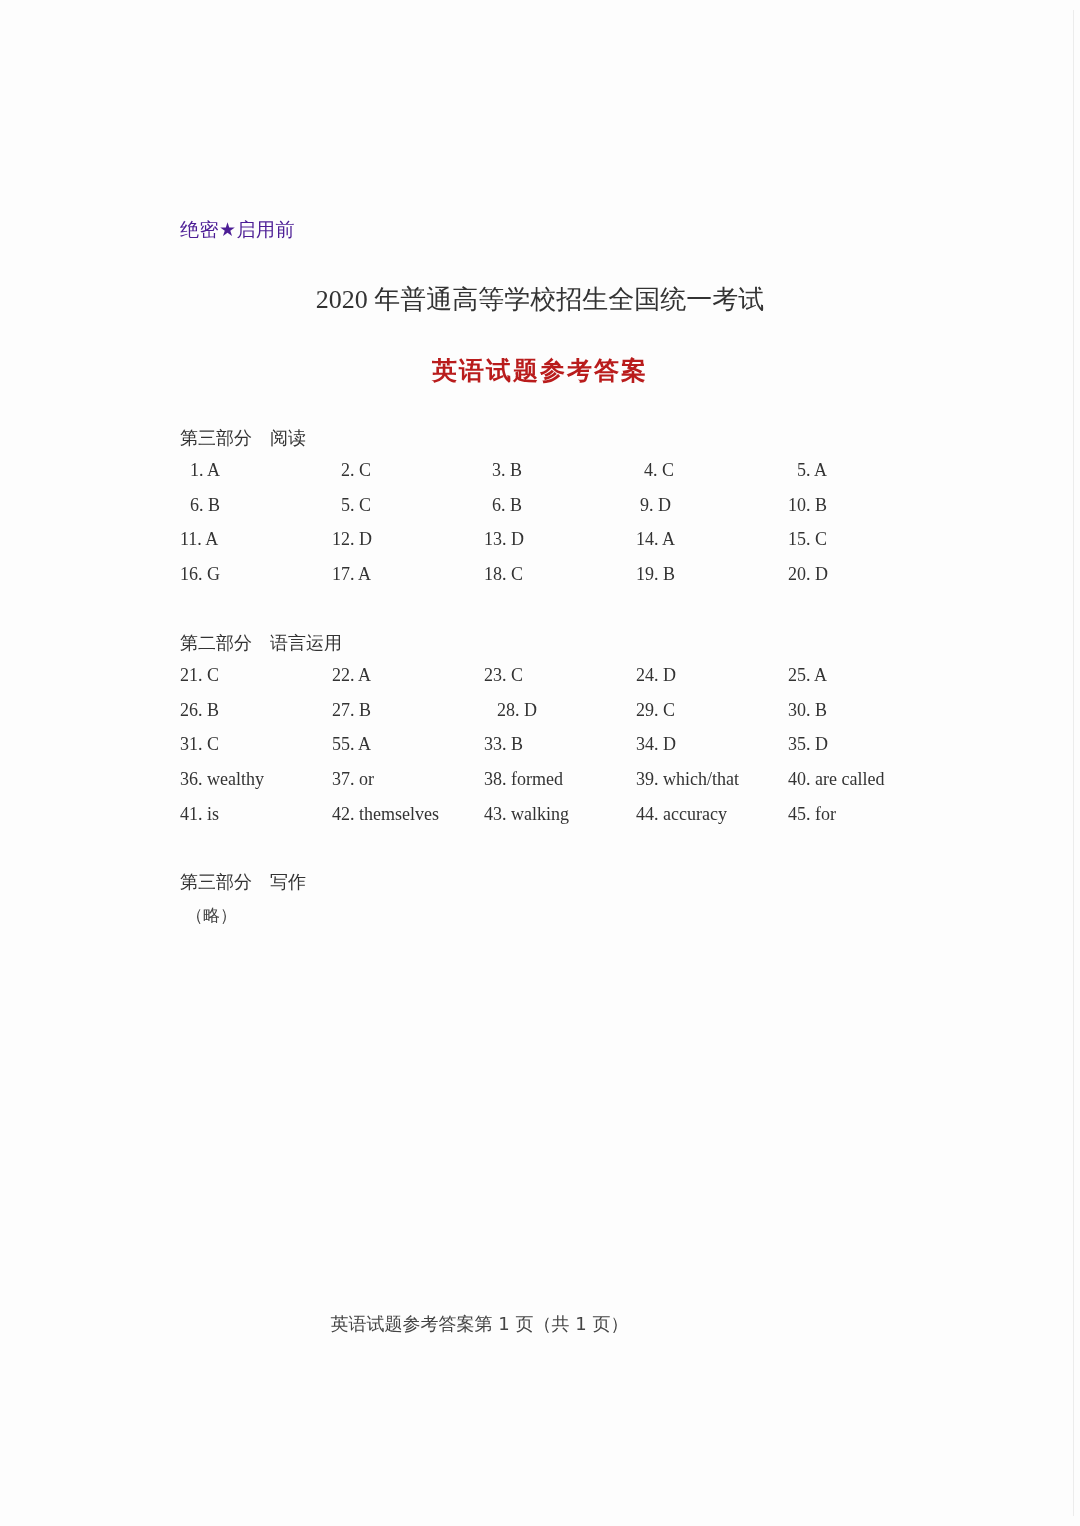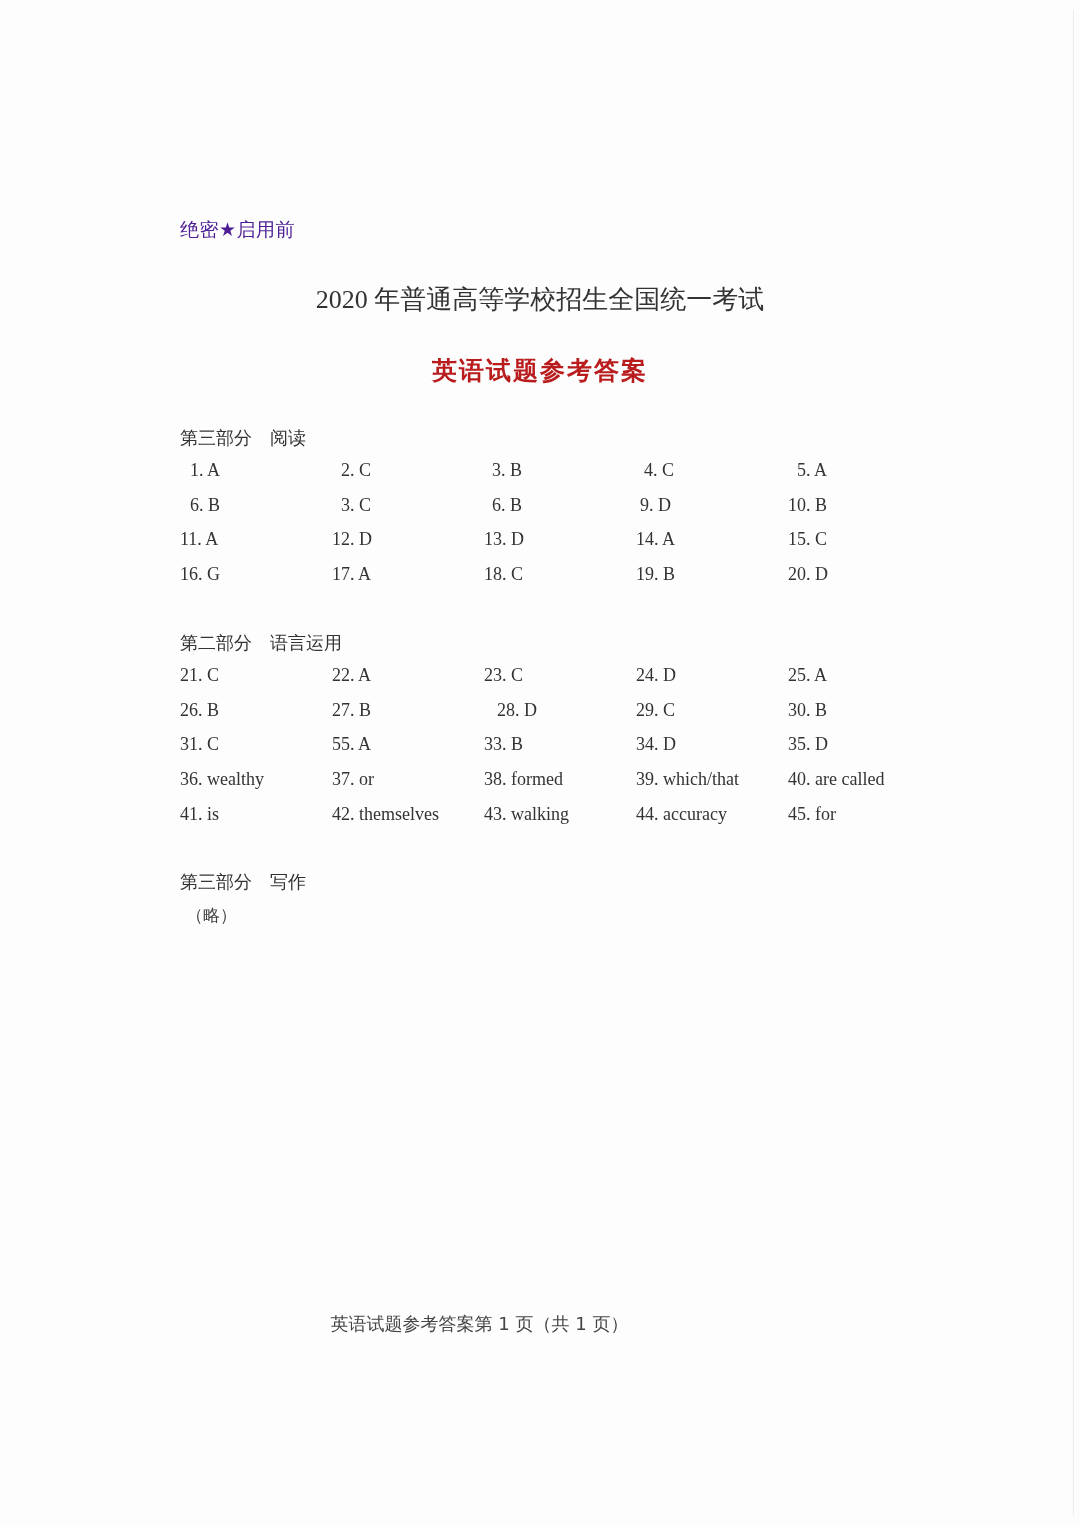--- a/index.html
+++ b/index.html
@@ -32,21 +32,21 @@
 <div class="grid" style="top:460px">
   <div class="row">
     <span class="cell" style="left:10px">1. A</span>
     <span class="cell" style="left:161px">2. C</span>
     <span class="cell" style="left:312px">3. B</span>
     <span class="cell" style="left:464px">4. C</span>
     <span class="cell" style="left:617px">5. A</span>
   </div>
   <div class="row">
     <span class="cell" style="left:10px">6. B</span>
-    <span class="cell" style="left:161px">3. C</span>
+    <span class="cell" style="left:161px">5. C</span>
     <span class="cell" style="left:312px">6. B</span>
     <span class="cell" style="left:460px">9. D</span>
     <span class="cell" style="left:608px">10. B</span>
   </div>
   <div class="row">
     <span class="cell" style="left:0px">11. A</span>
     <span class="cell" style="left:152px">12. D</span>
     <span class="cell" style="left:304px">13. D</span>
     <span class="cell" style="left:456px">14. A</span>
     <span class="cell" style="left:608px">15. C</span>

